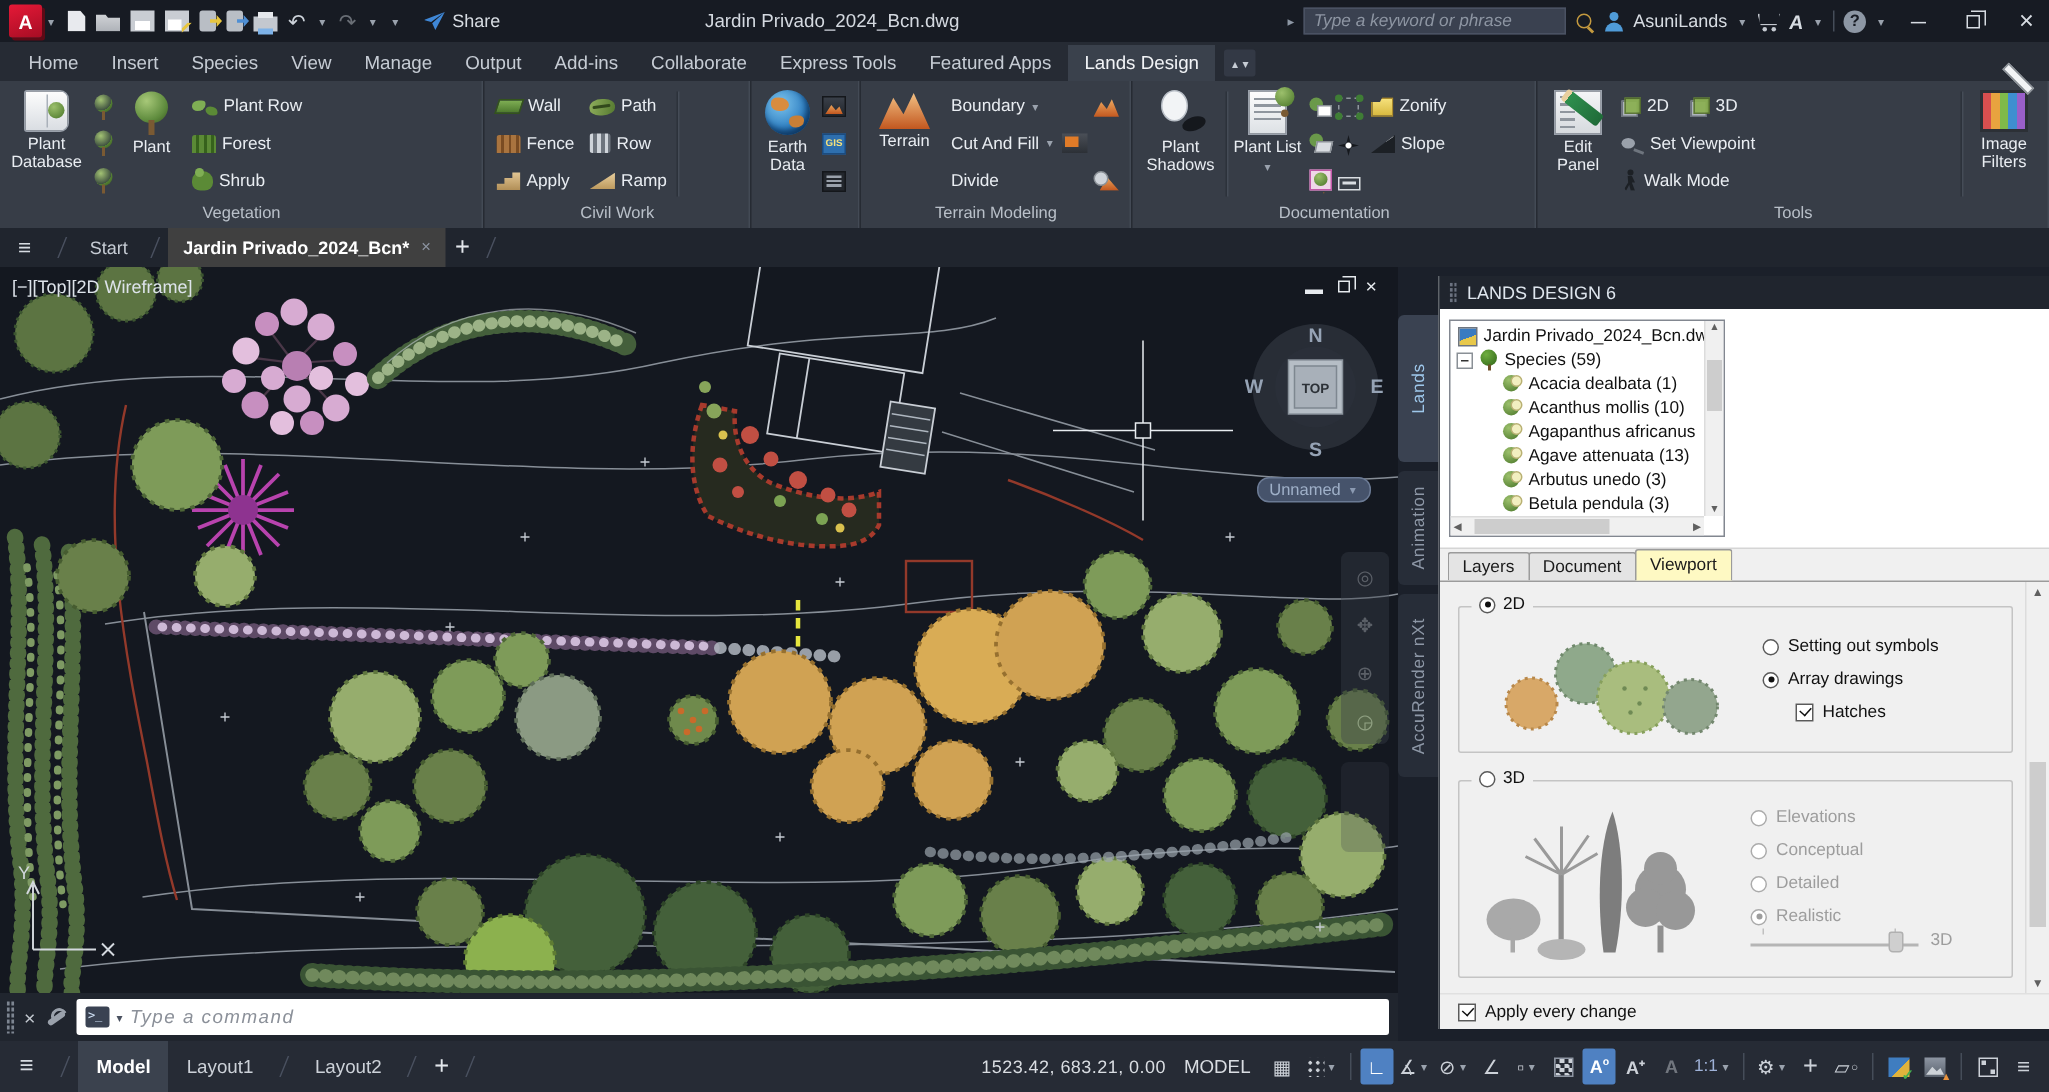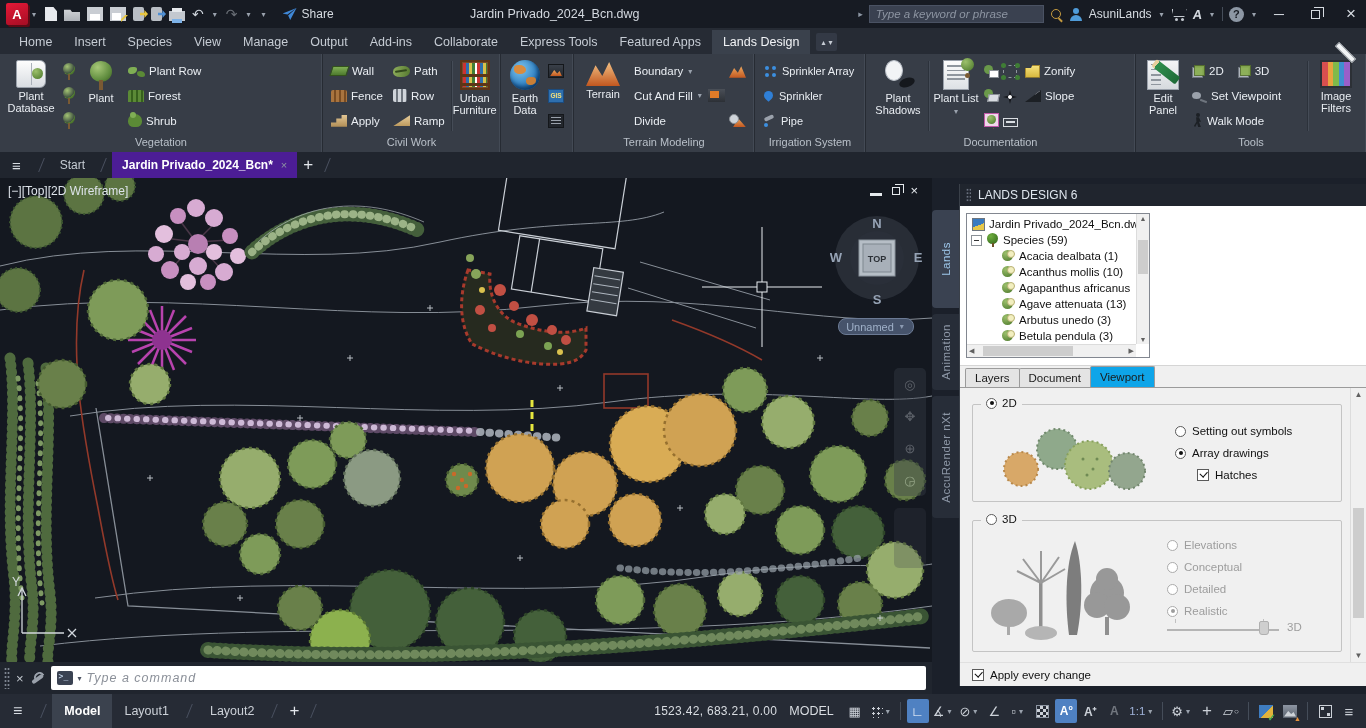--- a/index.html
+++ b/index.html
@@ -99,21 +99,21 @@
   .i-cube { width:13px; height:13px; } .i-cube::before{content:"";position:absolute;left:0;bottom:0;width:9px;height:9px;background:#aeb4bc;border:1px solid #6e757e;} .i-cube::after{content:"";position:absolute;right:0;top:0;width:9px;height:9px;background:#8ab04f;border:1px solid #55702c;opacity:.9;}
   .i-vp { width:15px; height:12px; } .i-vp::before{content:"";position:absolute;left:0;top:2px;width:9px;height:7px;border-radius:50%;background:#9aa1ab;} .i-vp::after{content:"";position:absolute;right:0;bottom:0;width:7px;height:2px;background:#6e757e;transform:rotate(20deg);}
   .i-walk { width:11px; height:15px; } .i-walk::before{content:"";position:absolute;left:4px;top:0;width:4px;height:4px;border-radius:50%;background:#1c2025;} .i-walk::after{content:"";position:absolute;left:2px;top:4px;width:7px;height:10px;background:#1c2025;clip-path:polygon(30% 0,70% 0,100% 45%,70% 45%,100% 100%,60% 100%,45% 60%,15% 100%,0 85%,35% 45%);}
   .i-imgf { width:32px; height:28px; background:linear-gradient(90deg,#d84f4f 0 20%,#e8a33f 20% 40%,#7fba4a 40% 60%,#3f8fd0 60% 80%,#9a5fc9 80%); border:2px solid #2c3036; } .i-imgf::after{content:"";position:absolute;right:-4px;top:-4px;width:22px;height:4px;background:#f2f4f6;border:1px solid #8a9096;transform:rotate(45deg);transform-origin:100% 50%;}
 
   
   .filetabs { height:26px; background:#20252e; display:flex; align-items:center; color:#c6ccd4; flex:none; }
   .ft-burger { font-size:15px; color:#d7dce2; padding:0 12px; }
   .slash { width:1px; height:14px; background:#4a5160; transform:skewX(-22deg); margin:0 8px; }
   .ftab { padding:0 10px; height:26px; display:flex; align-items:center; gap:8px; font-size:12px; }
-  .ftab.active { background:#4c1d95; color:#fff; font-weight:bold; }
+  .ftab.active { background:#404040; color:#fff; font-weight:bold; }
   .ftab .x { color:#8d95a2; font-weight:normal; font-size:11px; }
   .ft-plus { font-size:17px; color:#e3e7ec; padding:0 6px; }
 
   
   .main { flex:1; display:flex; min-height:0; }
   .vpcol { width:932px; display:flex; flex-direction:column; flex:none; }
   .viewport { position:relative; height:484px; background:#141820; overflow:hidden; flex:none; }
   .vp-label { position:absolute; left:8px; top:6px; color:#dde3ea; font-size:12px; z-index:5; }
   .vp-winbtns { position:absolute; right:14px; top:8px; display:flex; gap:10px; z-index:5; align-items:center; color:#e6eaee; }
   .vp-winbtns .mini { width:12px; height:3px; background:#e6eaee; margin-top:6px; }
@@ -155,21 +155,21 @@
   .expander::after { content:""; position:absolute; left:2px; top:4.5px; width:5px; height:1px; background:#333; }
   .dwg-ico { width:13px; height:13px; background:linear-gradient(160deg,#3a7bc0 55%,#e8c84a 55%); border:1px solid #6e757e; flex:none; }
   .sp-ico { width:14px; height:14px; flex:none; } .sp-ico::before{content:"";position:absolute;left:1px;top:1px;width:11px;height:11px;border-radius:50%;background:radial-gradient(circle at 35% 30%,#9cc06c,#477427);} .sp-ico::after{content:"";position:absolute;right:0;top:1px;width:6px;height:6px;border-radius:50%;background:#f2efc0;border:1px solid #b9b173;}
   .grp-ico { width:13px; height:14px; flex:none; } .grp-ico::before{content:"";position:absolute;left:1px;top:0;width:11px;height:11px;border-radius:50%;background:radial-gradient(circle at 35% 30%,#6fae3f,#2e6317);} .grp-ico::after{content:"";position:absolute;left:5.5px;top:10px;width:2px;height:4px;background:#6e4f28;}
   .vsb { position:absolute; right:0; top:0; bottom:13px; width:13px; background:#f0f0f0; border-left:1px solid #dcdcdc; display:flex; flex-direction:column; justify-content:space-between; align-items:center; font-size:7px; color:#606060; padding:1px 0; }
   .vsb-thumb { position:absolute; right:1.5px; top:26px; width:10px; height:34px; background:#cdcdcd; }
   .hsb { position:absolute; left:0; right:13px; bottom:0; height:13px; background:#f0f0f0; border-top:1px solid #dcdcdc; display:flex; justify-content:space-between; align-items:center; font-size:7px; color:#606060; padding:0 2px; }
   .hsb-thumb { position:absolute; left:16px; bottom:1.5px; width:90px; height:10px; background:#cdcdcd; }
   .lp-tabs { height:21px; display:flex; align-items:flex-end; padding-left:5px; background:#f0f0f0; flex:none; }
   .ltab { height:19px; padding:0 9px; display:flex; align-items:center; font-size:11.5px; color:#1a1a1a; border:1px solid #9b9b9b; border-bottom:none; background:#e4e4e4; margin-right:-1px; border-radius:2px 2px 0 0; }
-  .ltab.active { background:#0ea5e9; height:21px; position:relative; z-index:2; }
+  .ltab.active { background:#fef9c3; height:21px; position:relative; z-index:2; }
   .lp-content { flex:1; position:relative; border-top:1px solid #9b9b9b; background:#f0f0f0; padding:10px 24px 0 12px; min-height:0; }
   .groupbox { border:1px solid #c4c4c4; position:relative; border-radius:2px; }
   .g-legend { position:absolute; top:-8px; left:8px; background:#f0f0f0; padding:0 5px; display:flex; align-items:center; gap:5px; font-size:11.5px; color:#111; }
   .radio { width:11px; height:11px; border:1px solid #5a5a5a; border-radius:50%; background:#fff; position:relative; flex:none; }
   .radio.on::after { content:""; position:absolute; left:2.5px; top:2.5px; width:4px; height:4px; border-radius:50%; background:#111; }
   .radio.dis { border-color:#ababab; }
   .radio.dison::after { content:""; position:absolute; left:2.5px; top:2.5px; width:4px; height:4px; border-radius:50%; background:#9d9d9d; }
   .checkbox { width:12px; height:12px; border:1px solid #5a5a5a; background:#fff; position:relative; flex:none; }
   .checkbox.on::after { content:""; position:absolute; left:2px; top:1px; width:6px; height:3.5px; border:1.6px solid #111; border-top:none; border-right:none; transform:rotate(-48deg); }
   .optrow { display:flex; align-items:center; gap:6px; font-size:11.5px; color:#111; margin-bottom:10px; }
@@ -332,24 +332,20 @@
           <div class="prow">
               <span class="ic i-rowcol"></span>
               <span>Row</span>
             </div>
           <div class="prow">
               <span class="ic i-ramp"></span>
               <span>Ramp</span>
             </div>
         </div>
         <div class="coldiv"></div>
-        <div class="bigbtn" style="width:62px;">
-          <span class="ic i-shelf"></span>
-          <span>Urban Furniture</span>
-        </div>
       </div>
       <div class="panel-label">Civil Work</div>
     </div>
 
     <div class="panel" style="width:73px;">
       <div class="panel-main">
         <div class="bigbtn" style="width:42px;">
           <span class="ic i-globe"></span>
           <span>Earth Data</span>
         </div>
@@ -385,39 +381,20 @@
             </div>
           <div class="prow" style="justify-content:space-between;">
               <span>Divide</span>
               <span class="ic i-divide2"></span>
             </div>
         </div>
       </div>
       <div class="panel-label">Terrain Modeling</div>
     </div>
 
-    <div class="panel" style="width:111px;">
-      <div class="panel-main">
-        <div class="pcol" style="flex:1;">
-          <div class="prow">
-              <span class="ic i-sprarr"></span>
-              <span style="font-size:11px;">Sprinkler Array</span>
-            </div>
-          <div class="prow">
-              <span class="ic i-drop"></span>
-              <span style="font-size:11px;">Sprinkler</span>
-            </div>
-          <div class="prow">
-              <span class="ic i-pipe"></span>
-              <span style="font-size:11px;">Pipe</span>
-            </div>
-        </div>
-      </div>
-      <div class="panel-label">Irrigation System</div>
-    </div>
 
     <div class="panel" style="width:270px;">
       <div class="panel-main">
         <div class="bigbtn" style="width:58px;">
           <span class="ic i-shadow30"></span>
           <span>Plant Shadows</span>
         </div>
         <div class="coldiv"></div>
         <div class="bigbtn" style="width:52px;">
           <span class="ic i-plist"></span>

